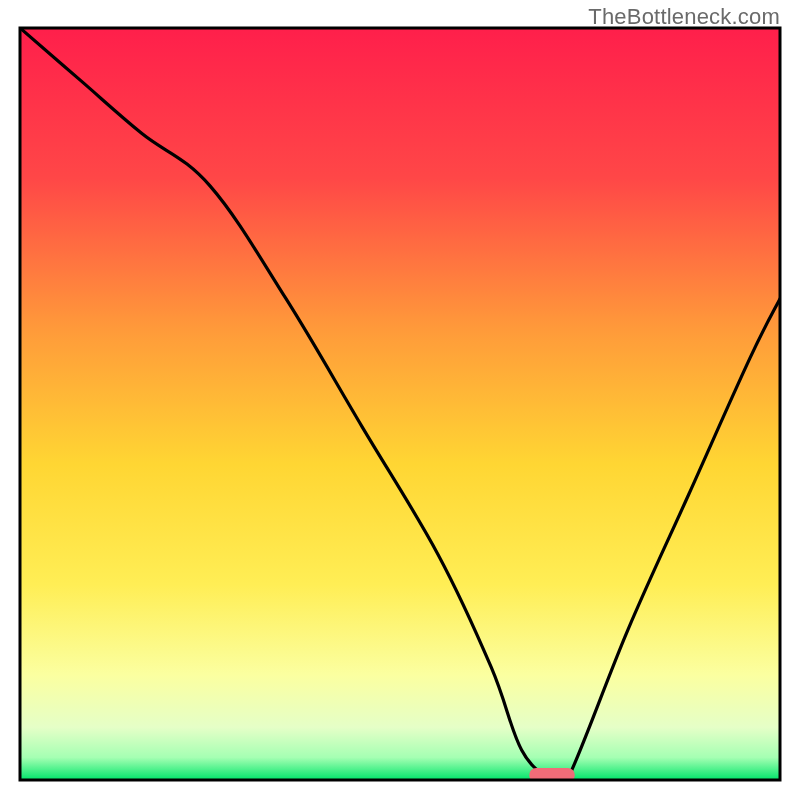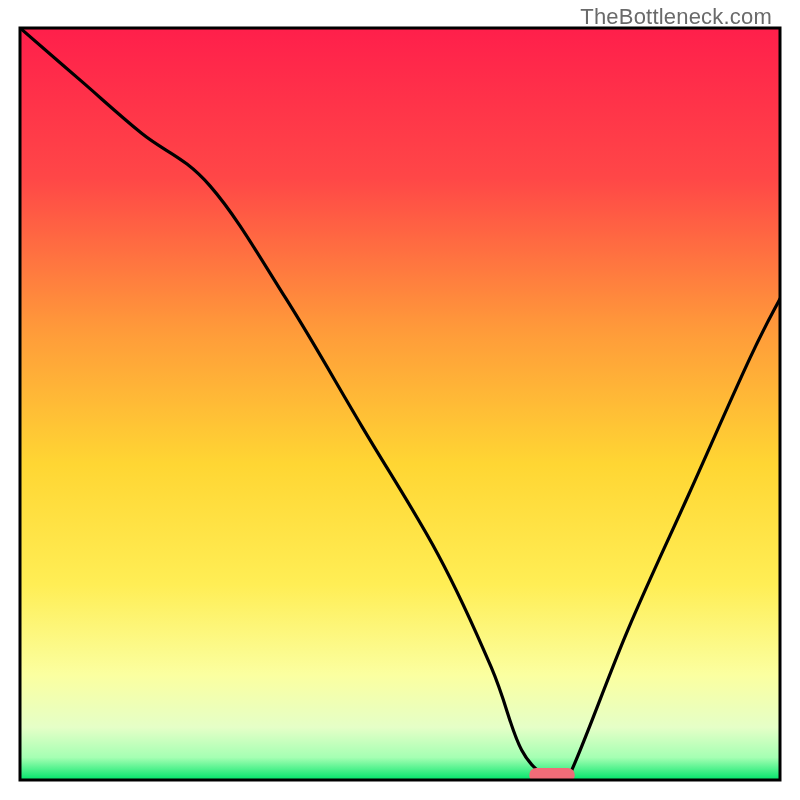--- a/index.html
+++ b/index.html
@@ -11,21 +11,21 @@
     font-family: Arial, Helvetica, sans-serif;
   }
   .stage {
     position: relative;
     width: 800px;
     height: 800px;
   }
   .watermark {
     position: absolute;
     top: 4px;
-    right: 28px;
+    right: 20px;
     color: #6a6a6a;
     font-size: 22px;
     font-weight: 500;
     letter-spacing: 0.2px;
   }
   svg {
     position: absolute;
     left: 0;
     top: 0;
   }

